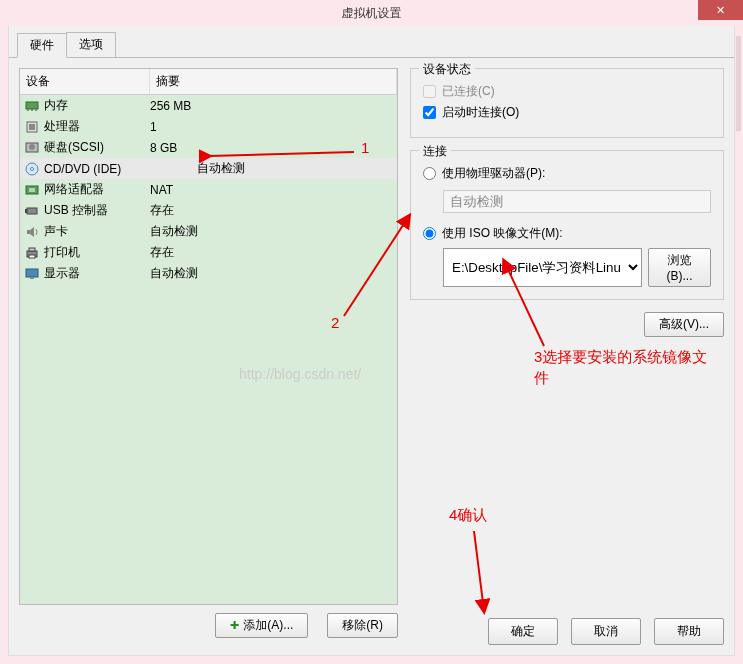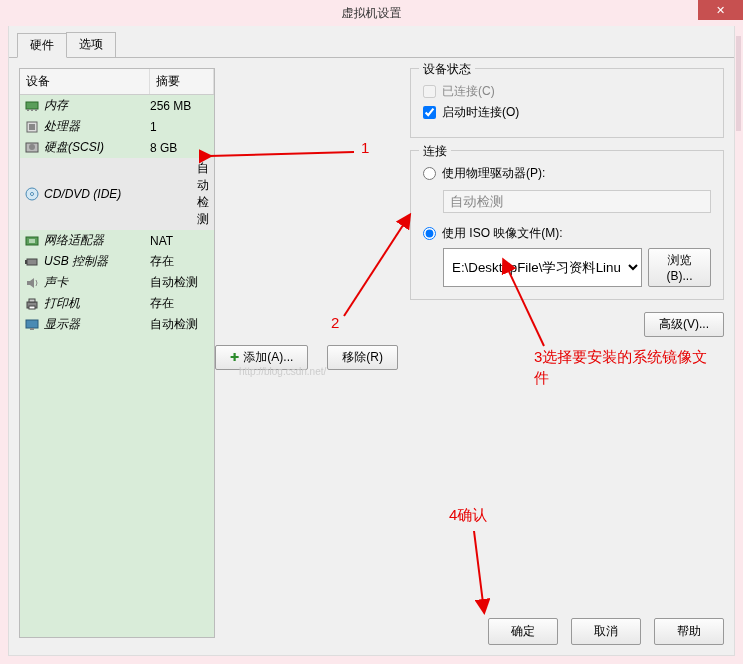--- a/index.html
+++ b/index.html
@@ -72,21 +72,21 @@
 }
 .content {
   display: flex;
   padding: 10px;
   gap: 12px;
   height: 590px;
 }
 .left-panel {
   width: 382px;
   display: flex;
-  flex-direction: row;
+  flex-direction: column;
 }
 .device-list {
   flex: 1;
   border: 1px solid #bbb;
   background: #d9ecd9;
   position: relative;
 }
 .list-header {
   display: flex;
   background: #f5f5f5;
@@ -106,21 +106,21 @@
 }
 .list-row.selected { background: #e8e8e8; gap: 47px; }
 .dev-icon {
   width: 16px;
   height: 14px;
   margin-right: 4px;
   display: inline-flex;
   align-items: center;
   justify-content: center;
 }
-.row-device { width: 126px; display: flex; align-items: center; font-style: italic; }
+.row-device { width: 126px; display: flex; align-items: center; }
 .row-summary { flex: 1; }
 .left-buttons {
   display: flex;
   justify-content: flex-end;
   gap: 19px;
   margin-top: 8px;
   align-items: center;
 }
 .btn {
   padding: 3px 14px;
@@ -196,21 +196,21 @@
 .bottom-buttons .btn { padding: 4px 22px; }
 .annotation {
   position: absolute;
   color: #e60000;
   font-size: 15px;
   pointer-events: none;
 }
 .watermark {
   position: absolute;
   color: #ccc;
-  font-size: 10px;
+  font-size: 14px;
   pointer-events: none;
 }
 svg.arrow { position: absolute; pointer-events: none; }
 </style>
 </head>
 <body>
 
 <div class="titlebar">
   <span>虚拟机设置</span>
   <div class="close-btn">✕</div>

